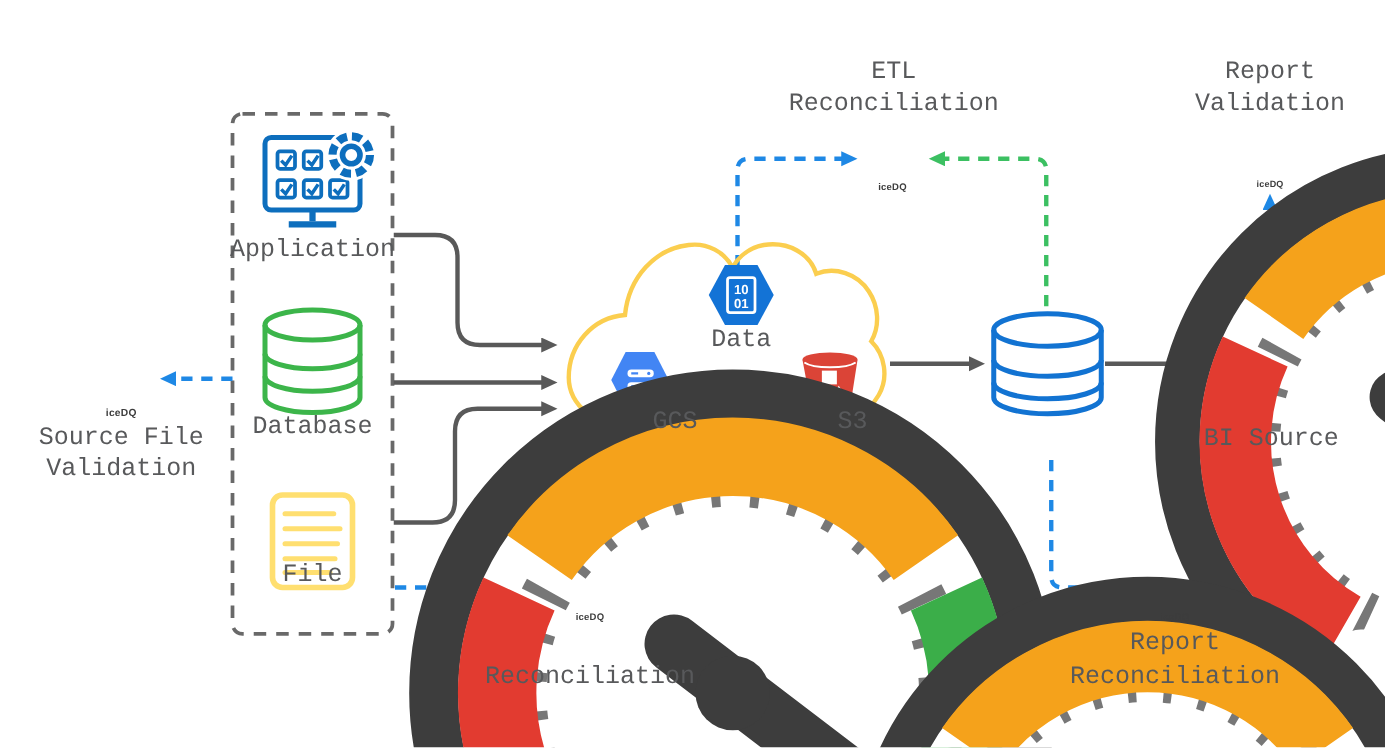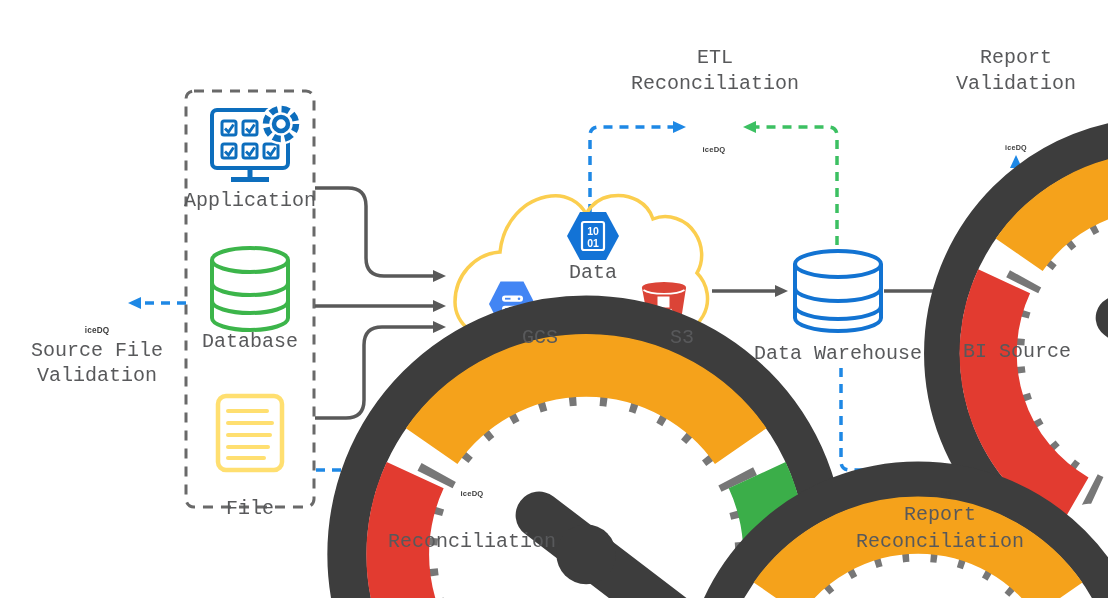--- a/index.html
+++ b/index.html
@@ -195,27 +195,26 @@
     <text x="472" y="496" class="gauge-brand" style="font-size:7.6px">iceDQ</text>
   </g>
   <g>
     <use href="#gauge-base" transform="translate(909,440) scale(0.8611)"></use>
     <text x="940" y="496" class="gauge-brand" style="font-size:7.6px">iceDQ</text>
   </g>
 </svg>
 
   <div class="lbl" style="left:250px;top:201px">Application</div>
   <div class="lbl" style="left:250px;top:342px">Database</div>
-  <div class="lbl" style="left:250px;top:509px">File</div>
+  <div class="lbl" style="left:250px;top:461px">File</div>
 
   <div class="lbl" style="left:593px;top:273px">Data</div>
   <div class="lbl" style="left:540px;top:338px">GCS</div>
   <div class="lbl" style="left:682px;top:338px">S3</div>
 
-  <div class="lbl" style="left:838px;top:354px">Data Warehouse</div>
   <div class="lbl" style="left:1017px;top:352px">BI Source</div>
 
   <div class="lbl" style="left:97px;top:351px">Source File</div>
   <div class="lbl" style="left:97px;top:376px">Validation</div>
 
   <div class="lbl" style="left:715px;top:58px">ETL</div>
   <div class="lbl" style="left:715px;top:84px">Reconciliation</div>
 
   <div class="lbl" style="left:1016px;top:58px">Report</div>
   <div class="lbl" style="left:1016px;top:84px">Validation</div>

